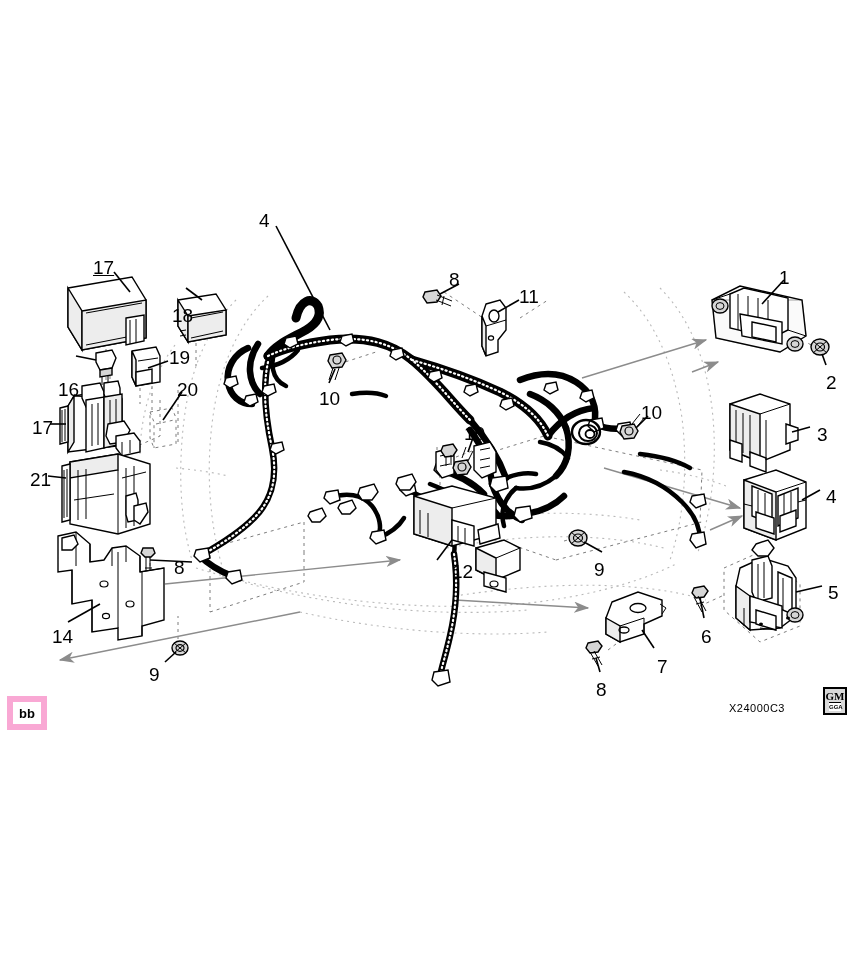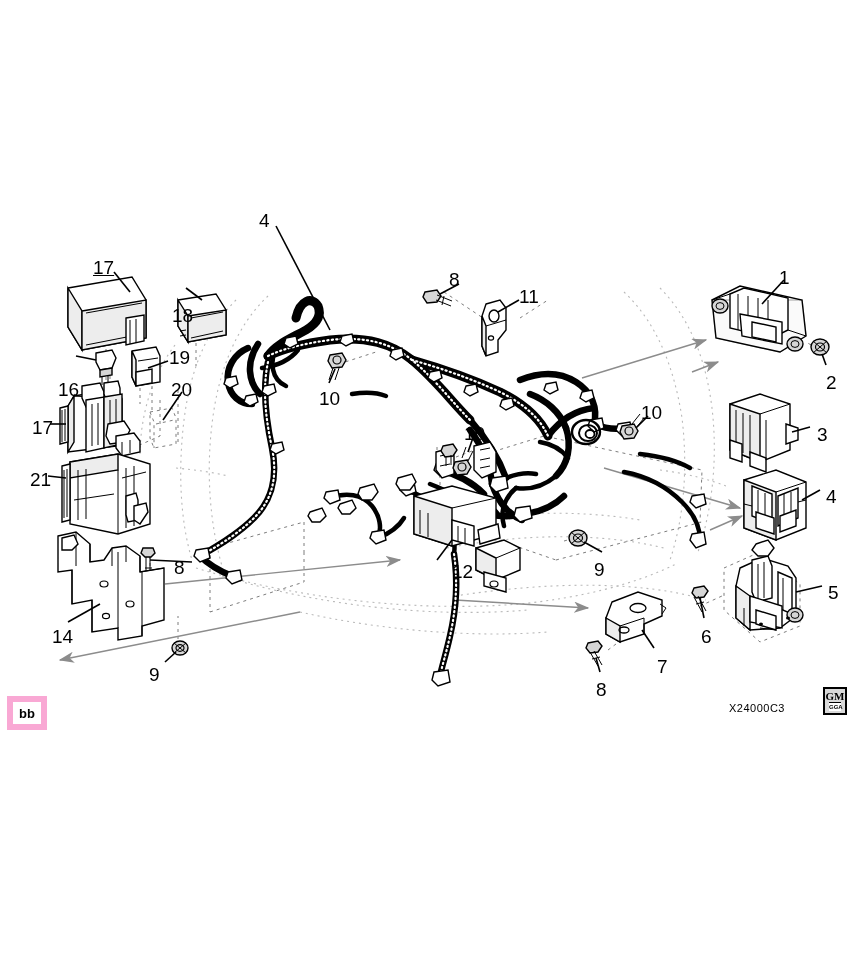--- a/index.html
+++ b/index.html
@@ -506,17 +506,17 @@
       <div class="callout" style="left: 641px; top: 403px;">10</div>
       <div class="callout" style="left: 519px; top: 287px;">11</div>
       <div class="callout" style="left: 424px; top: 562px; margin-left: 28px;">12</div>
       <div class="callout" style="left: 259px; top: 211px;">4</div>
       <div class="callout" style="left: 52px; top: 627px; text-align: center;">14</div>
       <div class="callout" style="left: 32px; top: 418px;">17</div>
       <div class="callout" style="left: 58px; top: 350px; margin-top: 30px;">16</div>
       <div class="callout" style="left: 93px; top: 258px; text-decoration: underline;">17</div>
       <div class="callout" style="left: 172px; top: 273px; margin-top: 33px;">18</div>
       <div class="callout" style="left: 169px; top: 348px;">19</div>
-      <div class="callout" style="left: 171px; top: 380px;">20</div>
+      <div class="callout" style="left: 177px; top: 380px;">20</div>
       <div class="callout" style="left: 30px; top: 470px; text-align: right;">21</div>
     </div>
 
 </div>
 
 </body></html>

